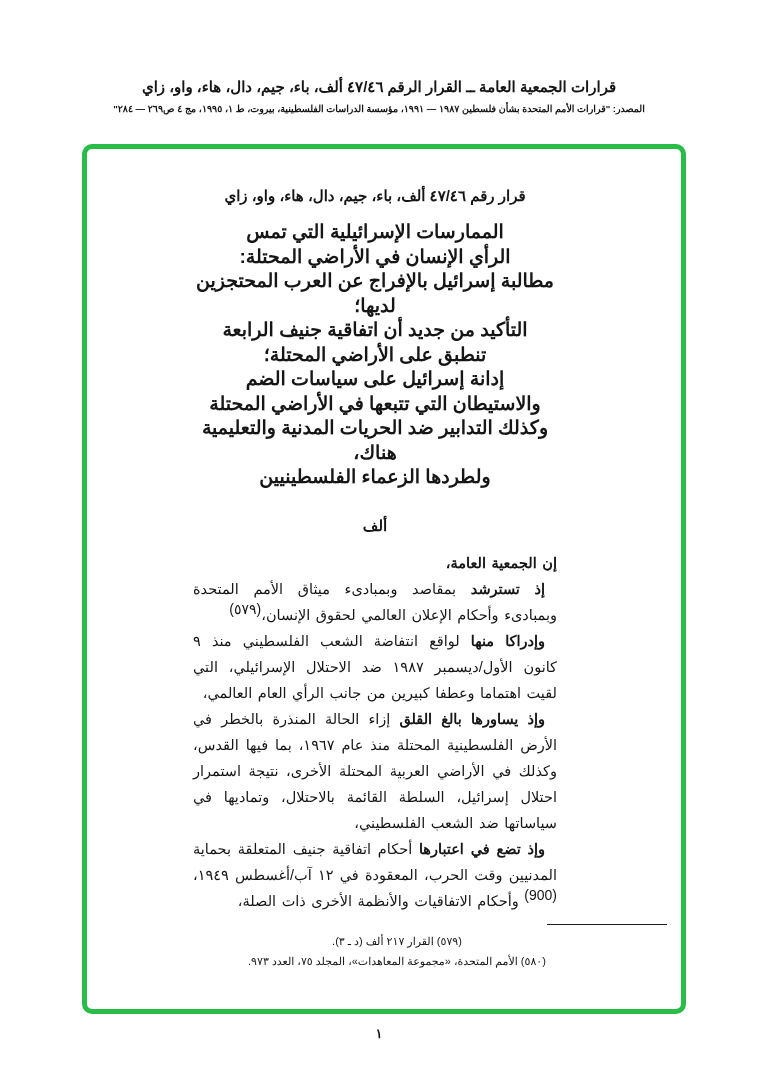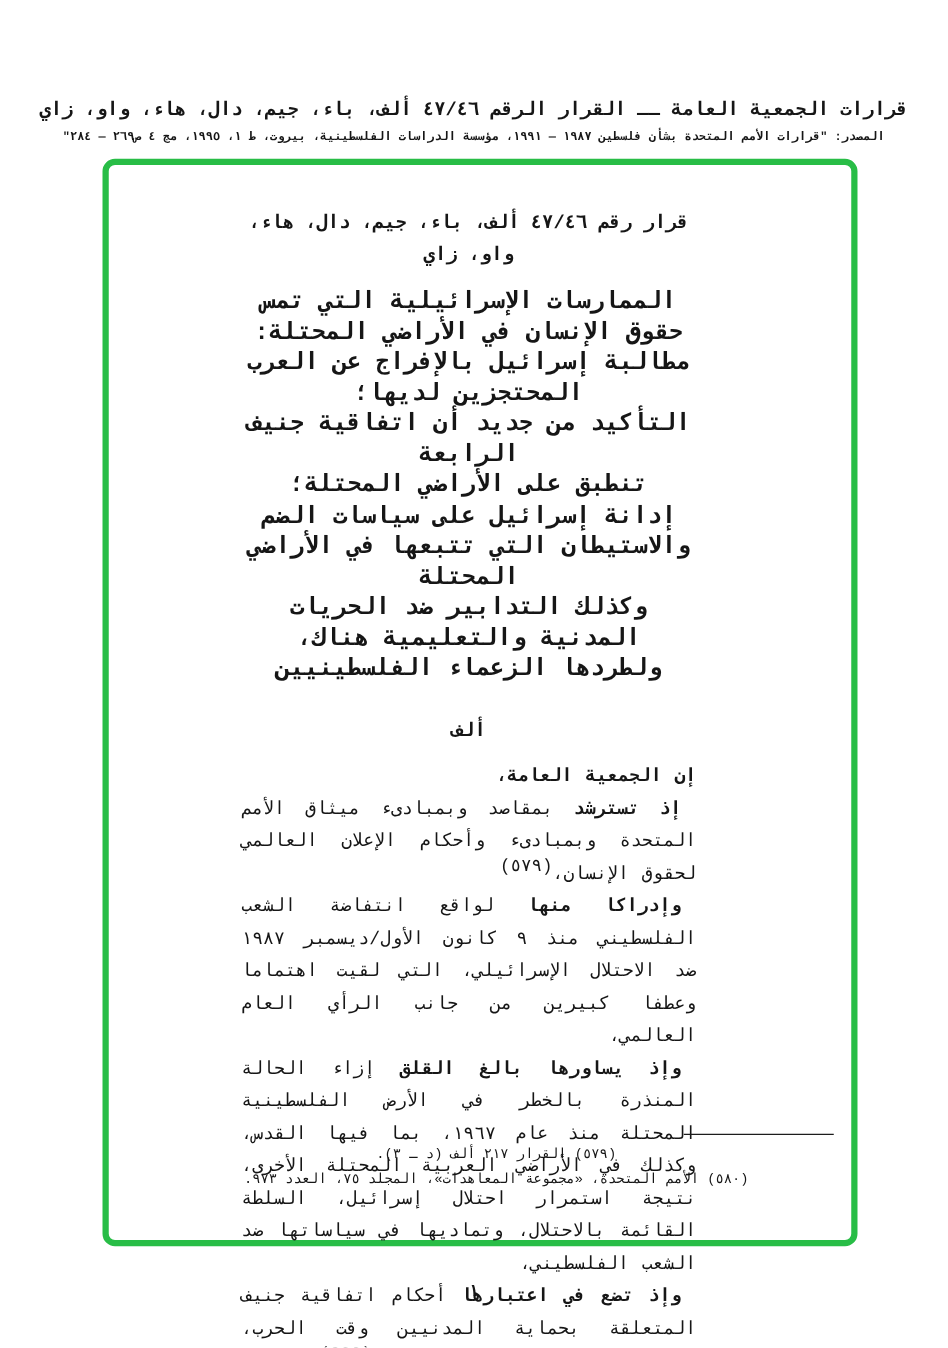--- a/index.html
+++ b/index.html
@@ -1,21 +1,21 @@
 <!DOCTYPE html>
 <html lang="ar"><head>
 <meta charset="utf-8">
 <style>
   html, body { margin: 0; padding: 0; background: #ffffff; }
   .page {
     position: relative;
     width: 758px;
     height: 1078px;
     background: #ffffff;
-    font-family: Liberation Mono, monospace;
+    font-family: Liberation Sans, sans-serif;
     color: #161616;
     overflow: hidden;
   }
   .header {
     position: absolute;
     top: 78px;
     left: 0;
     right: 0;
     text-align: center;
     direction: rtl;
@@ -26,21 +26,21 @@
     letter-spacing: 0;
   }
   .header-source {
     font-size: 9.5px;
     font-weight: bold;
     margin-top: 7px;
   }
   .res-box {
     position: absolute;
     left: 82px;
-    top: 127px;
+    top: 144px;
     width: 594px;
     height: 860px;
     border: 5px solid #28bd46;
     border-radius: 10px;
     background: #ffffff;
   }
   .box-inner {
     direction: rtl;
     padding: 34px 124px 0 106px;
   }
@@ -114,21 +114,21 @@
 
   <div class="res-box">
     <div class="box-inner">
 
       <div class="doc-title">
         <div>قرار رقم ٤٧/٤٦ ألف، باء، جيم، دال، هاء، واو، زاي</div>
       </div>
 
       <div class="subject">
         <div>الممارسات الإسرائيلية التي تمس</div>
-        <div>حقوق الإنسان في الأراضي المحتلة:</div>
+        <div>الرأي الإنسان في الأراضي المحتلة:</div>
         <div>مطالبة إسرائيل بالإفراج عن العرب المحتجزين لديها؛</div>
         <div>التأكيد من جديد أن اتفاقية جنيف الرابعة</div>
         <div>تنطبق على الأراضي المحتلة؛</div>
         <div>إدانة إسرائيل على سياسات الضم</div>
         <div>والاستيطان التي تتبعها في الأراضي المحتلة</div>
         <div>وكذلك التدابير ضد الحريات المدنية والتعليمية هناك،</div>
         <div>ولطردها الزعماء الفلسطينيين</div>
       </div>
 
       <div class="section-label">ألف</div>

